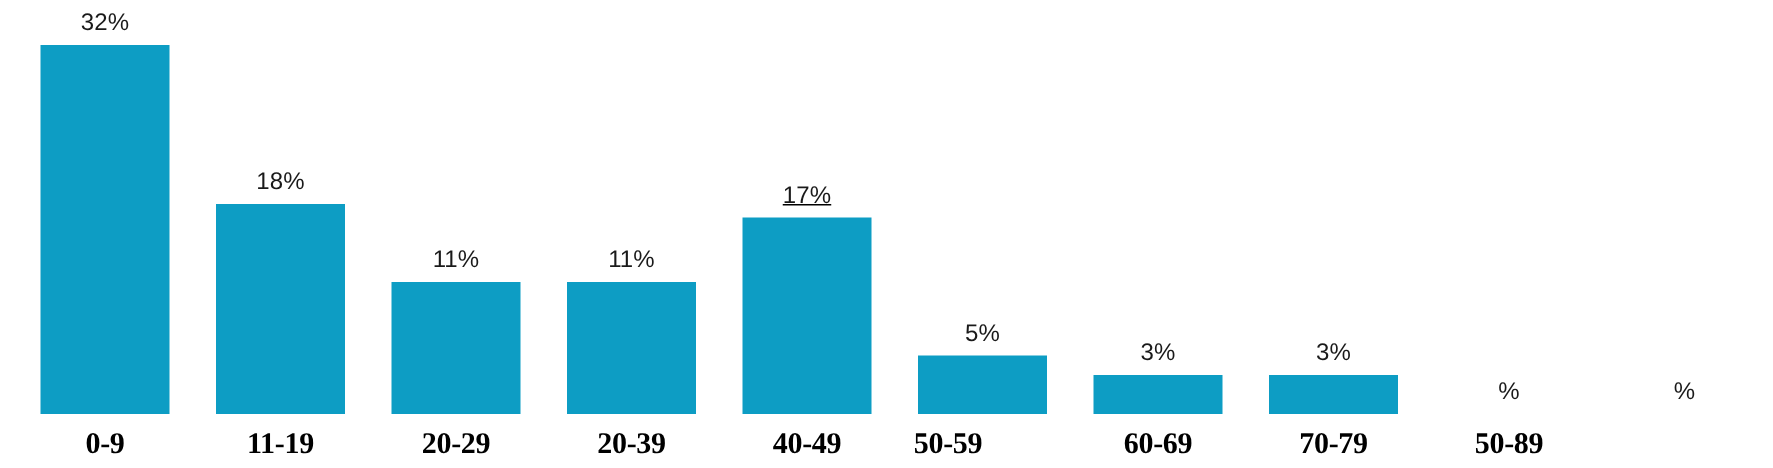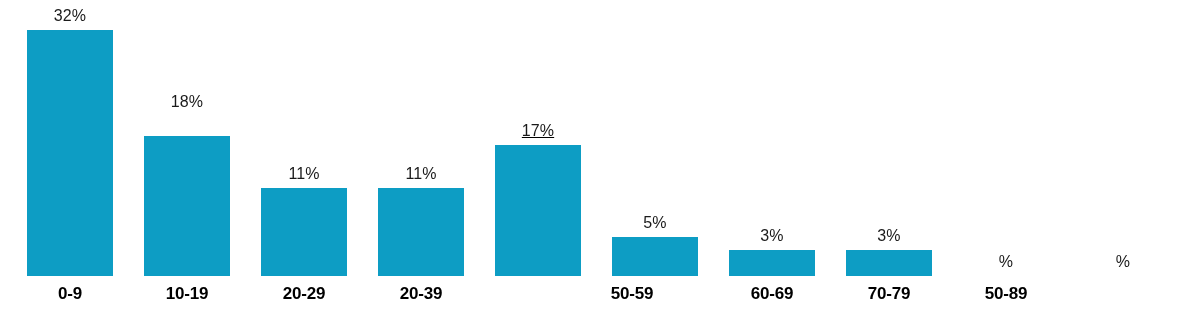--- a/index.html
+++ b/index.html
@@ -71,42 +71,42 @@
     top: 276px;
     width: 1182px;
     height: 36px;
   }
 
   .cat-label {
     position: absolute;
     top: 6px;
     width: 86px;
     text-align: center;
-    font-family: Liberation Sans, sans-serif;
-    font-size: 17px;
+    font-family: Liberation Serif, serif;
+    font-size: 20px;
     font-weight: 700;
     color: #000000;
     line-height: 1.4;
     white-space: nowrap;
     letter-spacing: -0.2px;
   }
 </style>
 </head>
 <body>
 
 <div id="chart-root">
 
   <div class="plot-area">
 
     <div class="bar-group" style="left:27px;">
       <div class="value-label">32%</div>
       <div class="bar" style="height:246px;"></div>
     </div>
 
-    <div class="bar-group" style="left:144px;gap:20px;">
+    <div class="bar-group" style="left:144px;">
       <div class="value-label">18%</div>
       <div class="bar" style="height:140px;"></div>
     </div>
 
     <div class="bar-group" style="left:261px;">
       <div class="value-label">11%</div>
       <div class="bar" style="height:88px;"></div>
     </div>
 
     <div class="bar-group" style="left:378px;">
@@ -141,22 +141,23 @@
 
     <div class="bar-group" style="left:1080px;">
       <div class="value-label">%</div>
       <div class="bar empty"></div>
     </div>
 
   </div>
 
   <div class="axis-labels">
     <div class="cat-label" style="left:27px;">0-9</div>
-    <div class="cat-label" style="left:144px;">10-19</div>
+    <div class="cat-label" style="left:144px;">11-19</div>
     <div class="cat-label" style="left:261px;">20-29</div>
     <div class="cat-label" style="left:378px;">20-39</div>
+    <div class="cat-label" style="left:495px;">40-49</div>
     <div class="cat-label" style="left:589px;">50-59</div>
     <div class="cat-label" style="left:729px;">60-69</div>
     <div class="cat-label" style="left:846px;">70-79</div>
     <div class="cat-label" style="left:963px;">50-89</div>
   </div>
 
 </div>
 
 </body></html>

